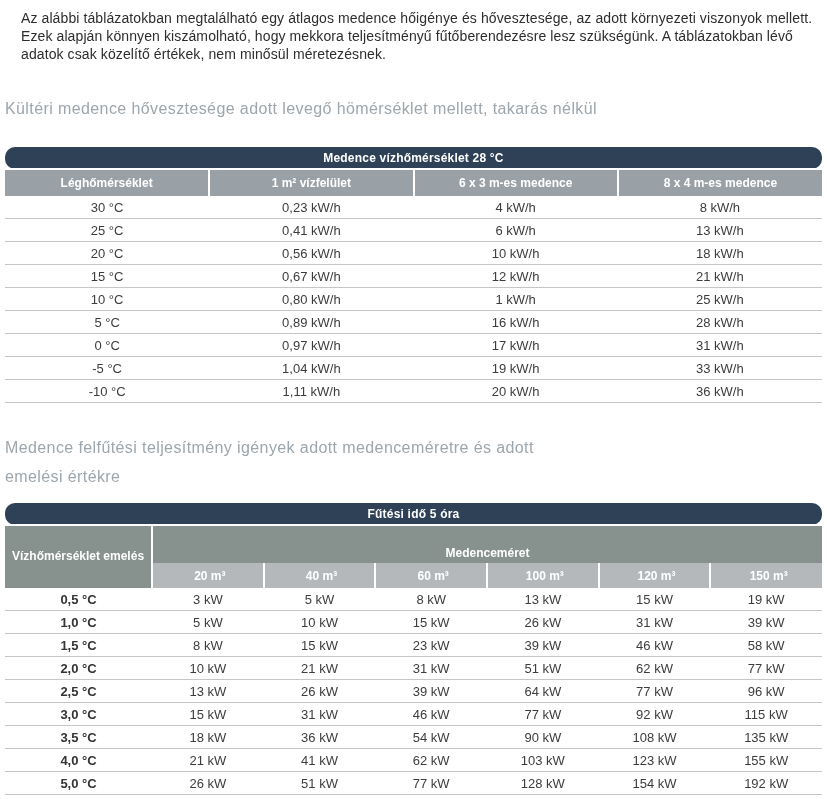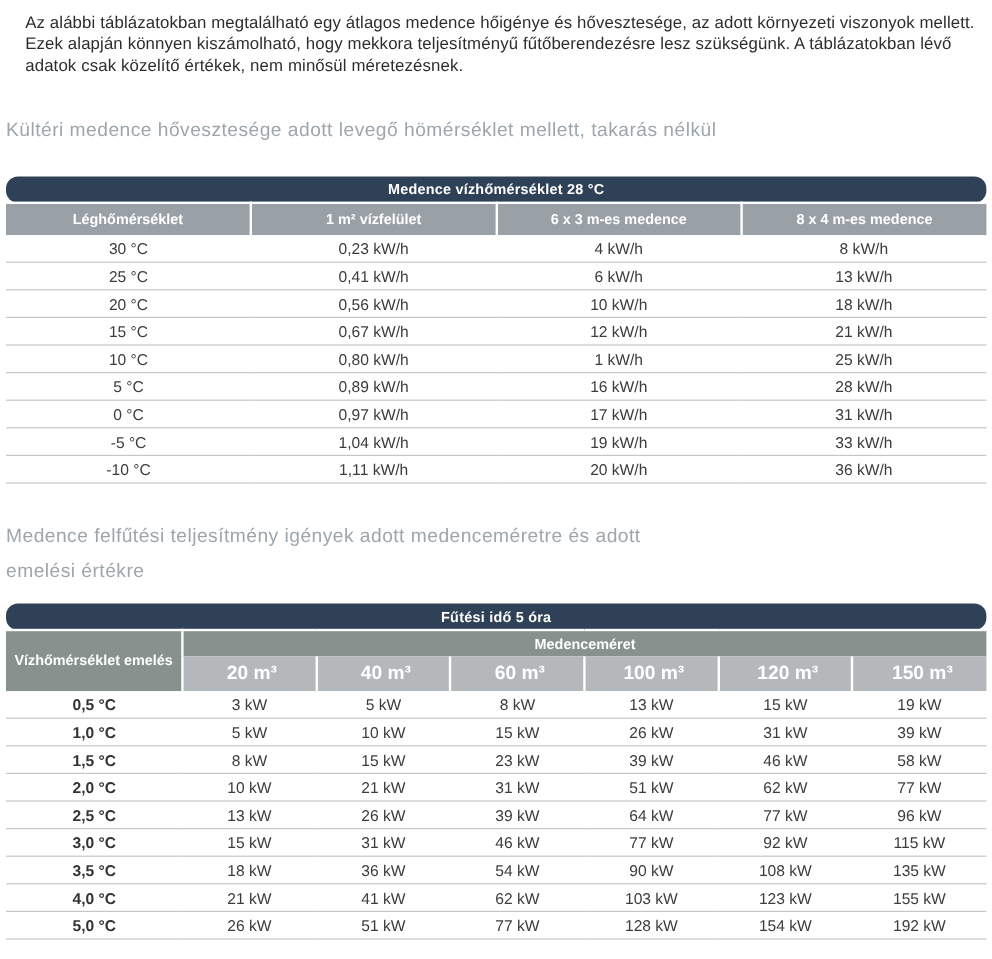--- a/index.html
+++ b/index.html
@@ -54,25 +54,25 @@
   
   .t2 th.rowhead{
     background:var(--header-grey-green,#87918e);
     color:#fff;font-size:12px;font-weight:bold;
     border-right:2px solid #fff;
     padding:2px 0;line-height:1.45;
   }
   .t2 th.group{
     background:var(--header-grey-green,#87918e);
     color:#fff;font-size:12px;font-weight:bold;
-    padding:4px 0 3px 0;
+    padding:20px 0 3px 0;
   }
   .t2 thead tr.cols th{
     background:var(--subheader-light,#b4b8ba);
-    color:#fff;font-size:16px;font-weight:bold;
+    color:#fff;font-size:12px;font-weight:bold;
     padding:6px 0 5px 4px;
     border-right:2px solid #fff;
   }
   .t2 thead tr.cols th:last-child{border-right:none;}
   .t2 col.first{width:18%;}
   .t2 col.rest{width:13.667%;}
 
   tbody td{
     text-align:center;
     font-size:13px;color:#3c3c3c;

